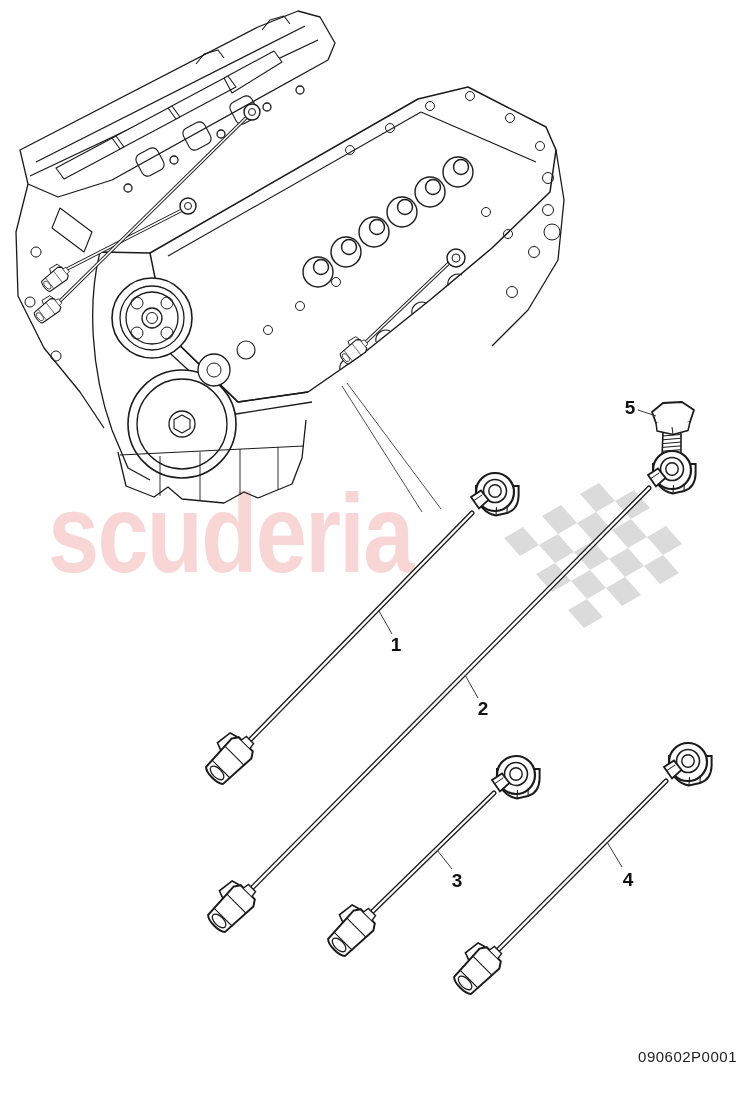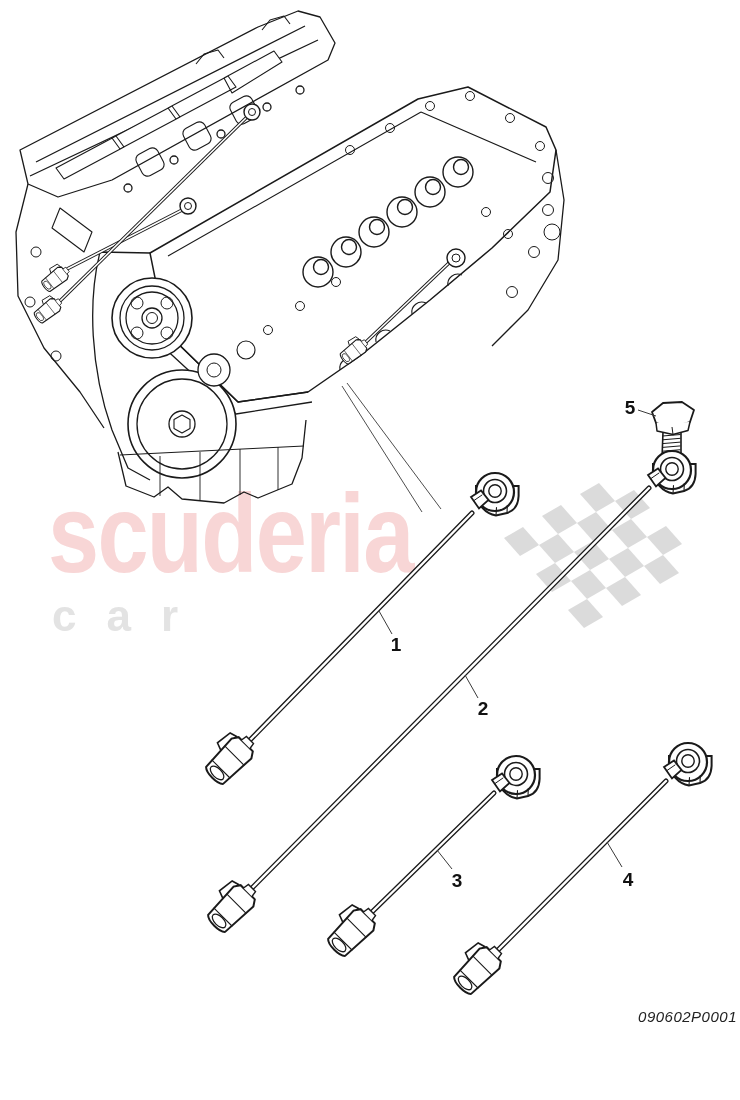--- a/index.html
+++ b/index.html
@@ -7,30 +7,29 @@
           font-family:"Liberation Sans", sans-serif;}
   .wm-brand{position:absolute;left:48px;top:478px;font-size:112px;font-weight:bold;
             line-height:1;letter-spacing:-2px;transform:scaleX(0.82);transform-origin:left top;
             color:#f8d6d6;user-select:none;white-space:nowrap;}
   .wm-word{position:absolute;top:594px;font-size:44px;font-weight:bold;line-height:1;
            letter-spacing:30px;color:#e3e3e3;user-select:none;white-space:nowrap;}
   #wm-car{left:52px;} #wm-parts{left:262px;}
   svg#art{position:absolute;left:0;top:0;}
   .callout{position:absolute;font-size:19px;font-weight:bold;color:#111;line-height:1;
            transform:translate(-50%,-50%);}
-  #doc-number{position:absolute;right:3px;top:1008px;font-size:15px;color:#222;
-              letter-spacing:0.5px;font-style:italic;}
+  #doc-number{position:absolute;right:3px;top:1048px;font-size:15px;color:#222;
+              letter-spacing:0.5px;}
 </style>
 </head>
 <body>
 
 <div id="canvas">
 
   <div class="wm-brand" style="color: rgb(248, 214, 214);">scuderia</div>
-  <div class="wm-word" id="wm-car" style="color: rgb(227, 227, 227);">car</div>
 
   <svg id="art" width="740" height="1100" viewBox="0 0 740 1100">
     <defs>
 
       <g id="ksensor">
         <path d="M -19,2 C -17,13 -10,21.5 1,23.5 L 12,21 C 20,18.5 23.3,11.5 23.6,4 L 23.6,-6 L -19,-6 Z" fill="#ffffff" stroke="#1a1a1a" stroke-width="2"></path>
         <circle cx="0" cy="0" r="19" fill="#ffffff" stroke="#1a1a1a" stroke-width="2.2"></circle>
         <circle cx="0" cy="-1" r="11.5" fill="#ffffff" stroke="#1a1a1a" stroke-width="1.6"></circle>
         <circle cx="0" cy="-1" r="6.2" fill="#ffffff" stroke="#1a1a1a" stroke-width="1.4"></circle>
         <path d="M 1,23.5 L 1.5,15.5 M 12,21 L 12.3,13.5" stroke="#1a1a1a" stroke-width="1.1" fill="none"></path>

